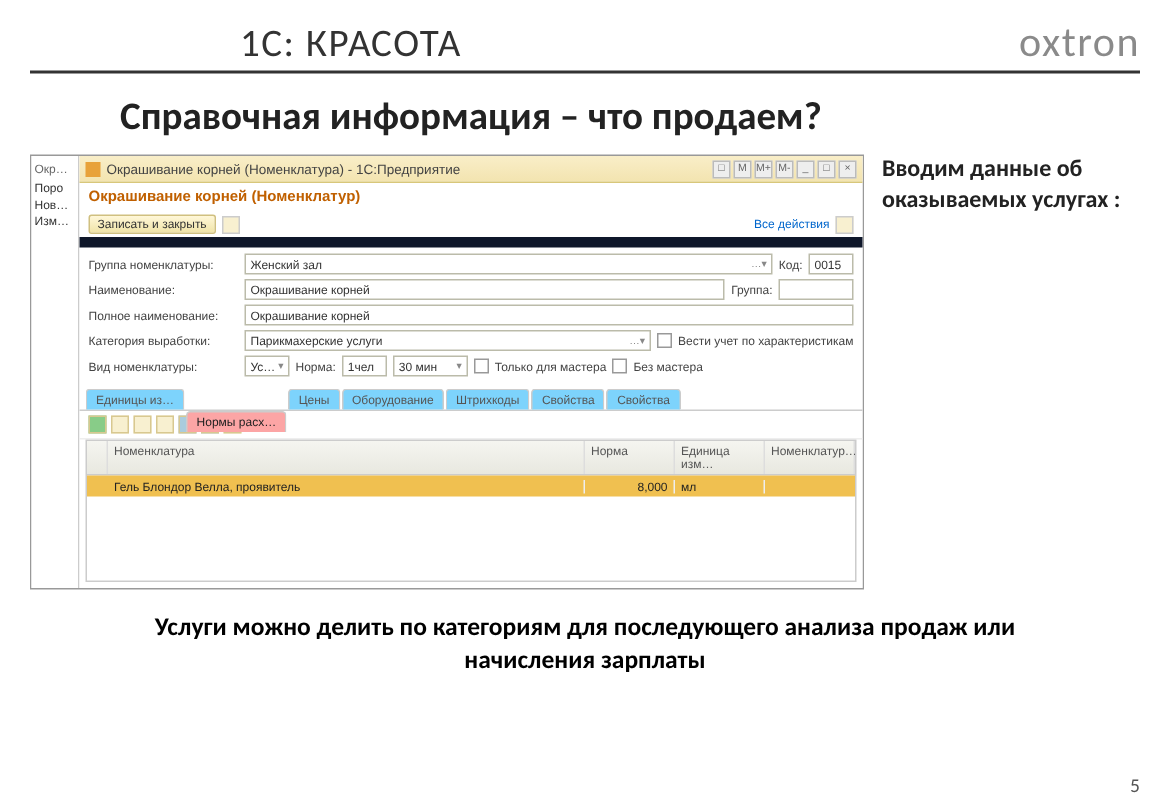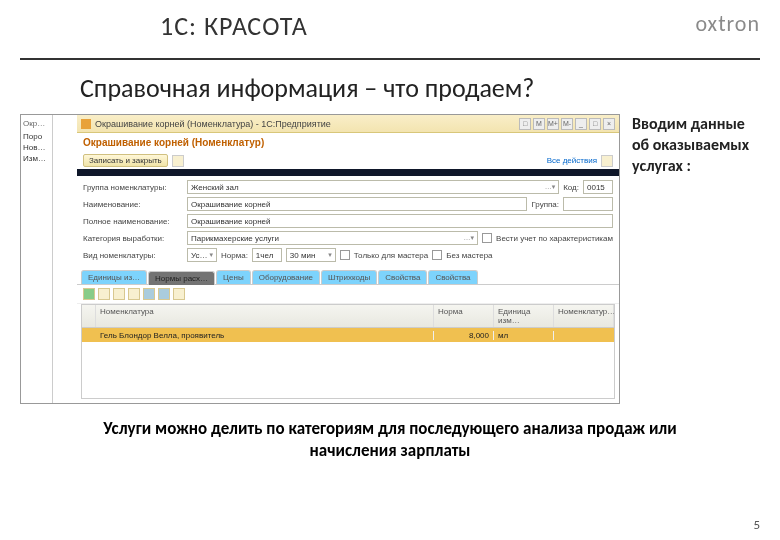--- a/index.html
+++ b/index.html
@@ -1,35 +1,35 @@
 <!DOCTYPE html>
 <html><head>
 <meta charset="utf-8">
 <style>
   * { box-sizing: border-box; margin: 0; padding: 0; }
   body { font-family: "Segoe UI", Calibri, Arial, sans-serif; width: 780px; height: 540px; background: #fff; position: relative; }
-  .header { display: flex; align-items: flex-start; border-bottom: 2px solid #333; margin: 10px 20px 0 20px; padding-bottom: 16px; }
+  .header { display: flex; align-items: center; border-bottom: 2px solid #333; margin: 10px 20px 0 20px; padding-bottom: 2px; }
   .header-title { font-size: 26px; font-weight: 400; color: #333; letter-spacing: 1px; flex: 1; padding-left: 140px; }
-  .header-logo { font-size: 22px; color: #8a8a8a; font-weight: 400; letter-spacing: 1px; }
-  .subtitle { font-size: 26px; font-weight: 400; color: #222; margin: 12px 20px 10px 80px; }
+  .header-logo { font-size: 28px; color: #8a8a8a; font-weight: 400; letter-spacing: 1px; }
+  .subtitle { font-size: 26px; font-weight: 700; color: #222; margin: 12px 20px 10px 80px; }
   .content { display: flex; padding: 0 20px; gap: 12px; }
-  .screenshot { width: 600px; height: 290px; border: 1px solid #999; position: relative; font-size: 9px; }
+  .screenshot { width: 556px; height: 290px; border: 1px solid #999; position: relative; font-size: 9px; }
   .side-text { flex: 1; font-size: 16px; color: #222; line-height: 1.3; }
   .side-intro { margin-bottom: 8px; font-weight: 700; }
   .side-text ul { list-style: disc; padding-left: 18px; }
   .side-text li { margin-bottom: 4px; font-weight: 700; }
   .footer-text { font-size: 17px; font-weight: 700; text-align: center; margin: 14px 60px 0 60px; line-height: 1.3; }
   .page-num { position: absolute; bottom: 8px; right: 20px; font-size: 13px; color: #555; }
 
   
   .win { position: absolute; left: 0; top: 0; right: 0; bottom: 0; display: flex; font-family: Tahoma, Arial, sans-serif; }
   .treepane { width: 32px; background: #fff; border-right: 1px solid #ccc; padding: 4px 2px; }
   .treepane-title { color: #666; font-size: 8px; margin-bottom: 4px; }
   .tree-item { color: #333; font-size: 8px; margin: 2px 0; white-space: nowrap; overflow: hidden; }
-  .mainpane { flex: 1; display: flex; flex-direction: column; background: #fff; margin-left: 24px; }
+  .mainpane { flex: 1; display: flex; flex-direction: column; background: #fff; }
   .titlebar { height: 18px; background: linear-gradient(#f9eec8,#f3e4b0); display: flex; align-items: center; padding: 0 4px; border-bottom: 1px solid #d8c77a; }
   .titlebar-icon { width: 10px; height: 10px; background: #e8a23a; margin-right: 4px; }
   .titlebar-text { font-size: 9px; color: #444; flex: 1; white-space: nowrap; overflow: hidden; }
   .titlebar-btns { display: flex; gap: 2px; }
   .tb-btn { width: 12px; height: 12px; border: 1px solid #bbb; background: #eee; font-size: 7px; line-height: 10px; text-align: center; color: #666; }
   .form-title { color: #c06000; font-weight: bold; font-size: 10px; padding: 4px 6px; }
   .toolbar { display: flex; align-items: center; gap: 4px; padding: 2px 6px; border-bottom: 7px solid #0f172a; }
   .tool-btn { background: linear-gradient(#fff7d8,#f0e4a8); border: 1px solid #d0c080; border-radius: 2px; padding: 1px 5px; font-size: 8px; color: #333; }
   .tool-icon { width: 12px; height: 12px; border: 1px solid #ccc; background: #f8f0d0; }
   .tool-spacer { flex: 1; }
@@ -38,21 +38,21 @@
   .frow { display: flex; align-items: center; gap: 4px; }
   .flabel { width: 100px; font-size: 8px; color: #444; white-space: nowrap; overflow: hidden; }
   .finput { flex: 1; height: 14px; border: 1px solid #bba; background: #fff; font-size: 8px; padding: 0 3px; display: flex; align-items: center; color: #333; }
   .finput.short { flex: 0 0 50px; }
   .finput.tiny { flex: 0 0 30px; }
   .finput .dd { margin-left: auto; color: #888; font-size: 7px; }
   .fcheck { width: 10px; height: 10px; border: 1px solid #999; background: #fff; }
   .ftext { font-size: 8px; color: #444; }
   .tabs { display: flex; gap: 0; margin-top: 4px; border-bottom: 1px solid #ccc; padding: 0 4px; }
   .tab { padding: 2px 6px; font-size: 8px; border: 1px solid #ccc; border-bottom: none; background: #7dd3fc; color: #555; border-radius: 3px 3px 0 0; margin-right: 1px; white-space: nowrap; }
-  .tab.active { background: #737373; color: #222; position: relative; top: 1px; }
+  .tab.active { background: #fca5a5; color: #222; position: relative; top: 15px; }
   .subtoolbar { display: flex; align-items: center; gap: 3px; padding: 3px 6px; border-bottom: 1px solid #eee; }
   .sub-icon { width: 12px; height: 12px; background: #f8f0d0; border: 1px solid #d8c890; }
   .sub-icon.green { background: #8c8; }
   .sub-icon.blue { background: #acd; }
   .grid { flex: 1; margin: 0 4px 4px 4px; border: 1px solid #ccc; background: #fff; display: flex; flex-direction: column; overflow: hidden; }
   .grid-head { display: flex; background: linear-gradient(#f5f5f0,#e8e8e0); border-bottom: 1px solid #ccc; }
   .gh { font-size: 8px; padding: 2px 4px; border-right: 1px solid #ddd; color: #555; }
   .gh1 { width: 14px; } .gh2 { flex: 1; } .gh3 { width: 60px; } .gh4 { width: 60px; }
   .grid-row { display: flex; font-size: 8px; height: 14px; align-items: center; }
   .grid-row.sel { background: #f0c050; color: #222; }

